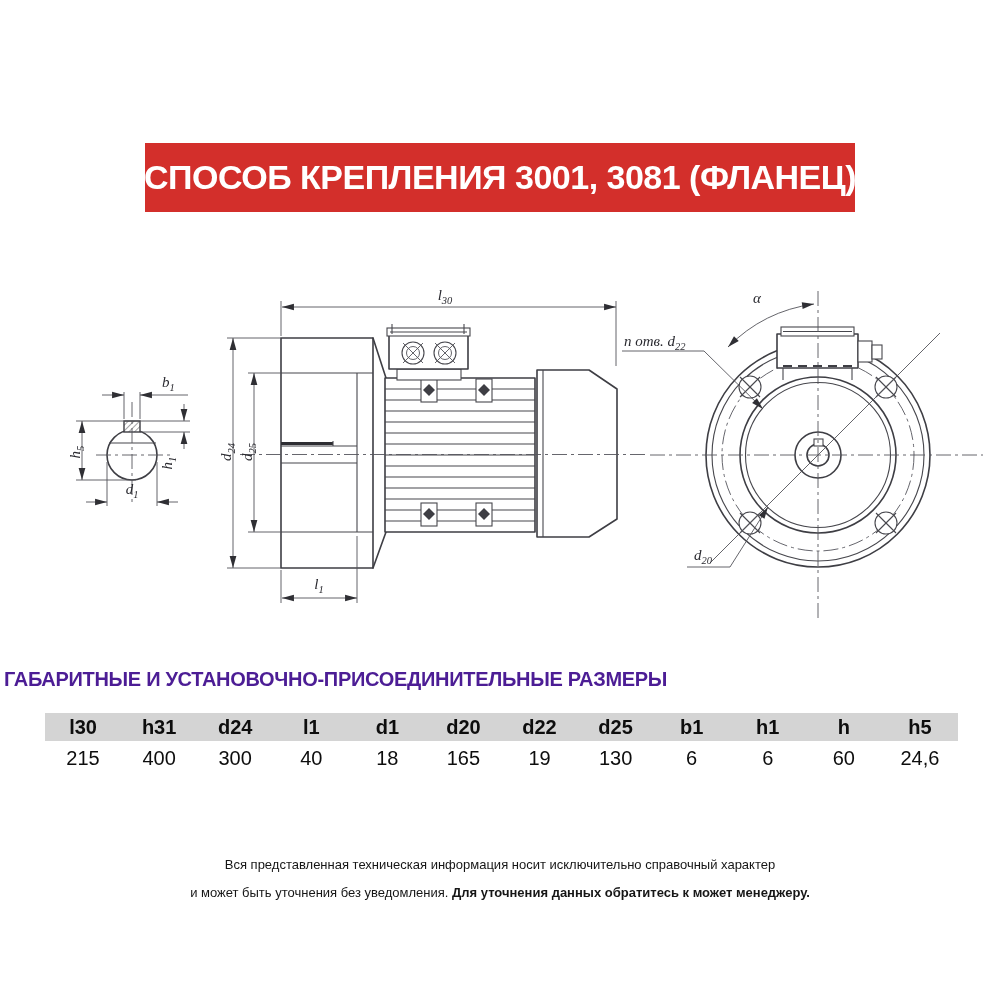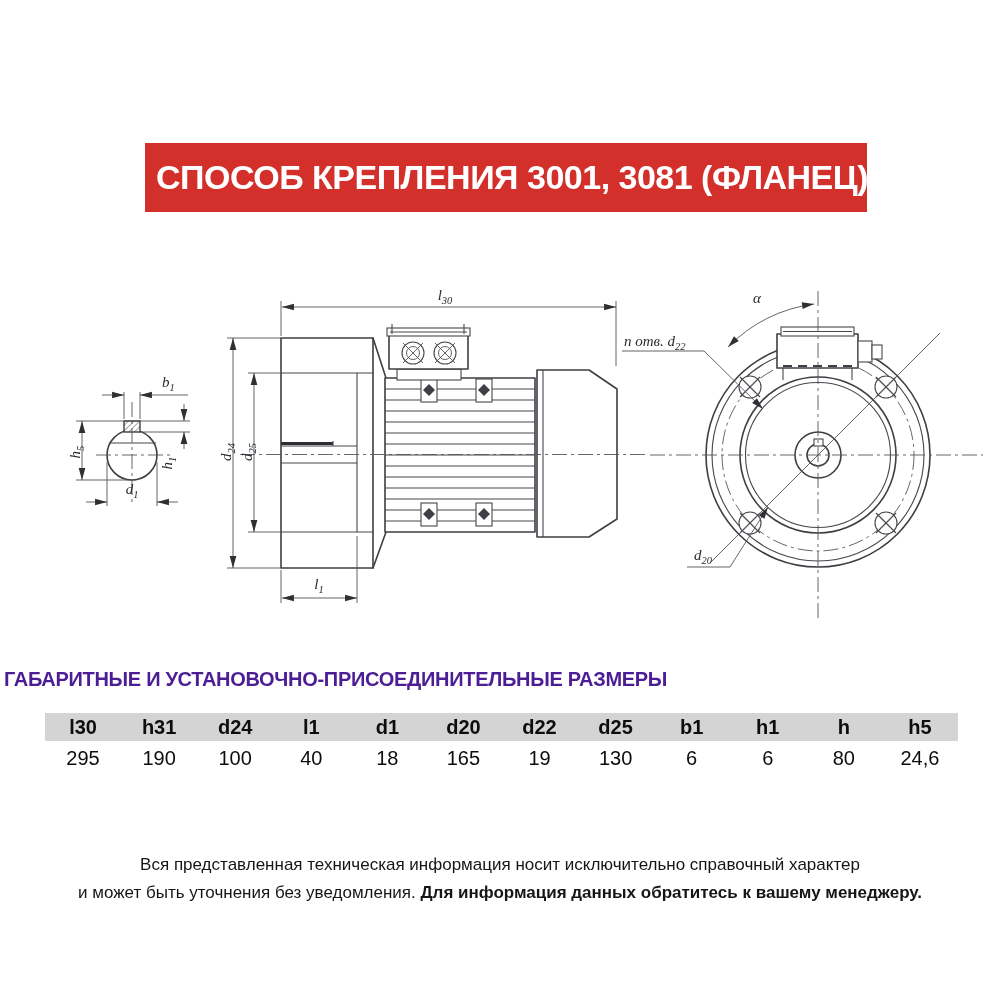--- a/index.html
+++ b/index.html
@@ -1,29 +1,29 @@
 <!DOCTYPE html>
 <html><head>
 <meta charset="utf-8">
 <style>
   html,body{margin:0;padding:0;background:#fff;}
   .page{position:relative;width:1000px;height:1000px;background:#ffffff;overflow:hidden;
         font-family:"Liberation Sans",sans-serif;}
   .banner{position:absolute;left:145px;top:143px;width:710px;height:69px;
-          display:flex;align-items:center;justify-content:center;padding-left:12px;}
+          display:flex;align-items:center;justify-content:center;}
   .banner h1{margin:0;color:#ffffff;font-size:34px;font-weight:bold;letter-spacing:-0.5px;white-space:nowrap;}
   .drawing{position:absolute;left:0;top:270px;width:1000px;height:365px;}
   .tbl-title{position:absolute;left:4px;top:668px;width:1000px;text-align:left;
              font-size:20px;font-weight:bold;color:#4c1d95;letter-spacing:-0.3px;}
   .dim-table{position:absolute;left:45px;top:713px;width:913px;border-collapse:collapse;table-layout:fixed;}
   .dim-table td{text-align:center;font-size:20px;color:#0d0d0d;padding:0;}
   .dim-table tr.hdr td{font-weight:bold;height:28px;}
   .dim-table tr.val td{height:34px;}
   .footer{position:absolute;left:0;top:851px;width:1000px;text-align:center;
-          font-size:17px;line-height:27.5px;color:#161616;}
+          font-size:13px;line-height:27.5px;color:#161616;}
   .footer b{font-weight:bold;}
   
   .ln{stroke:#3e3e44;stroke-width:1.6;fill:none;stroke-linejoin:round;stroke-linecap:round;}
   .ln1{stroke:#47474d;stroke-width:1.1;fill:none;}
   .thin{stroke:#53535a;stroke-width:0.9;fill:none;}
   .cl{stroke:#55555c;stroke-width:0.9;fill:none;stroke-dasharray:15 4 3 4;}
   .hid{stroke:#3e3e44;stroke-width:2;fill:none;stroke-dasharray:9 6;}
   .wfill{fill:#ffffff;}
   .dim{font-family:"Liberation Serif",serif;font-style:italic;font-size:15px;fill:#2a2a30;}
   .dim .sub{font-size:10.5px;}
@@ -237,37 +237,37 @@
       <td>d1</td>
       <td>d20</td>
       <td>d22</td>
       <td>d25</td>
       <td>b1</td>
       <td>h1</td>
       <td>h</td>
       <td>h5</td>
     </tr>
     <tr class="val">
-      <td>295</td>
-      <td>190</td>
-      <td>100</td>
+      <td>215</td>
+      <td>400</td>
+      <td>300</td>
       <td>40</td>
       <td>18</td>
       <td>165</td>
       <td>19</td>
       <td>130</td>
       <td>6</td>
       <td>6</td>
-      <td>80</td>
+      <td>60</td>
       <td>24,6</td>
     </tr>
   </tbody>
     </table>
 
   <div class="footer">
     <div>Вся представленная техническая информация носит исключительно справочный характер</div>
     <div>
       <span>и может быть уточнения без уведомления.</span>
-      <b>Для информация данных обратитесь к вашему менеджеру.</b>
+      <b>Для уточнения данных обратитесь к может менеджеру.</b>
     </div>
   </div>
 
 </div>
 
 </body></html>

